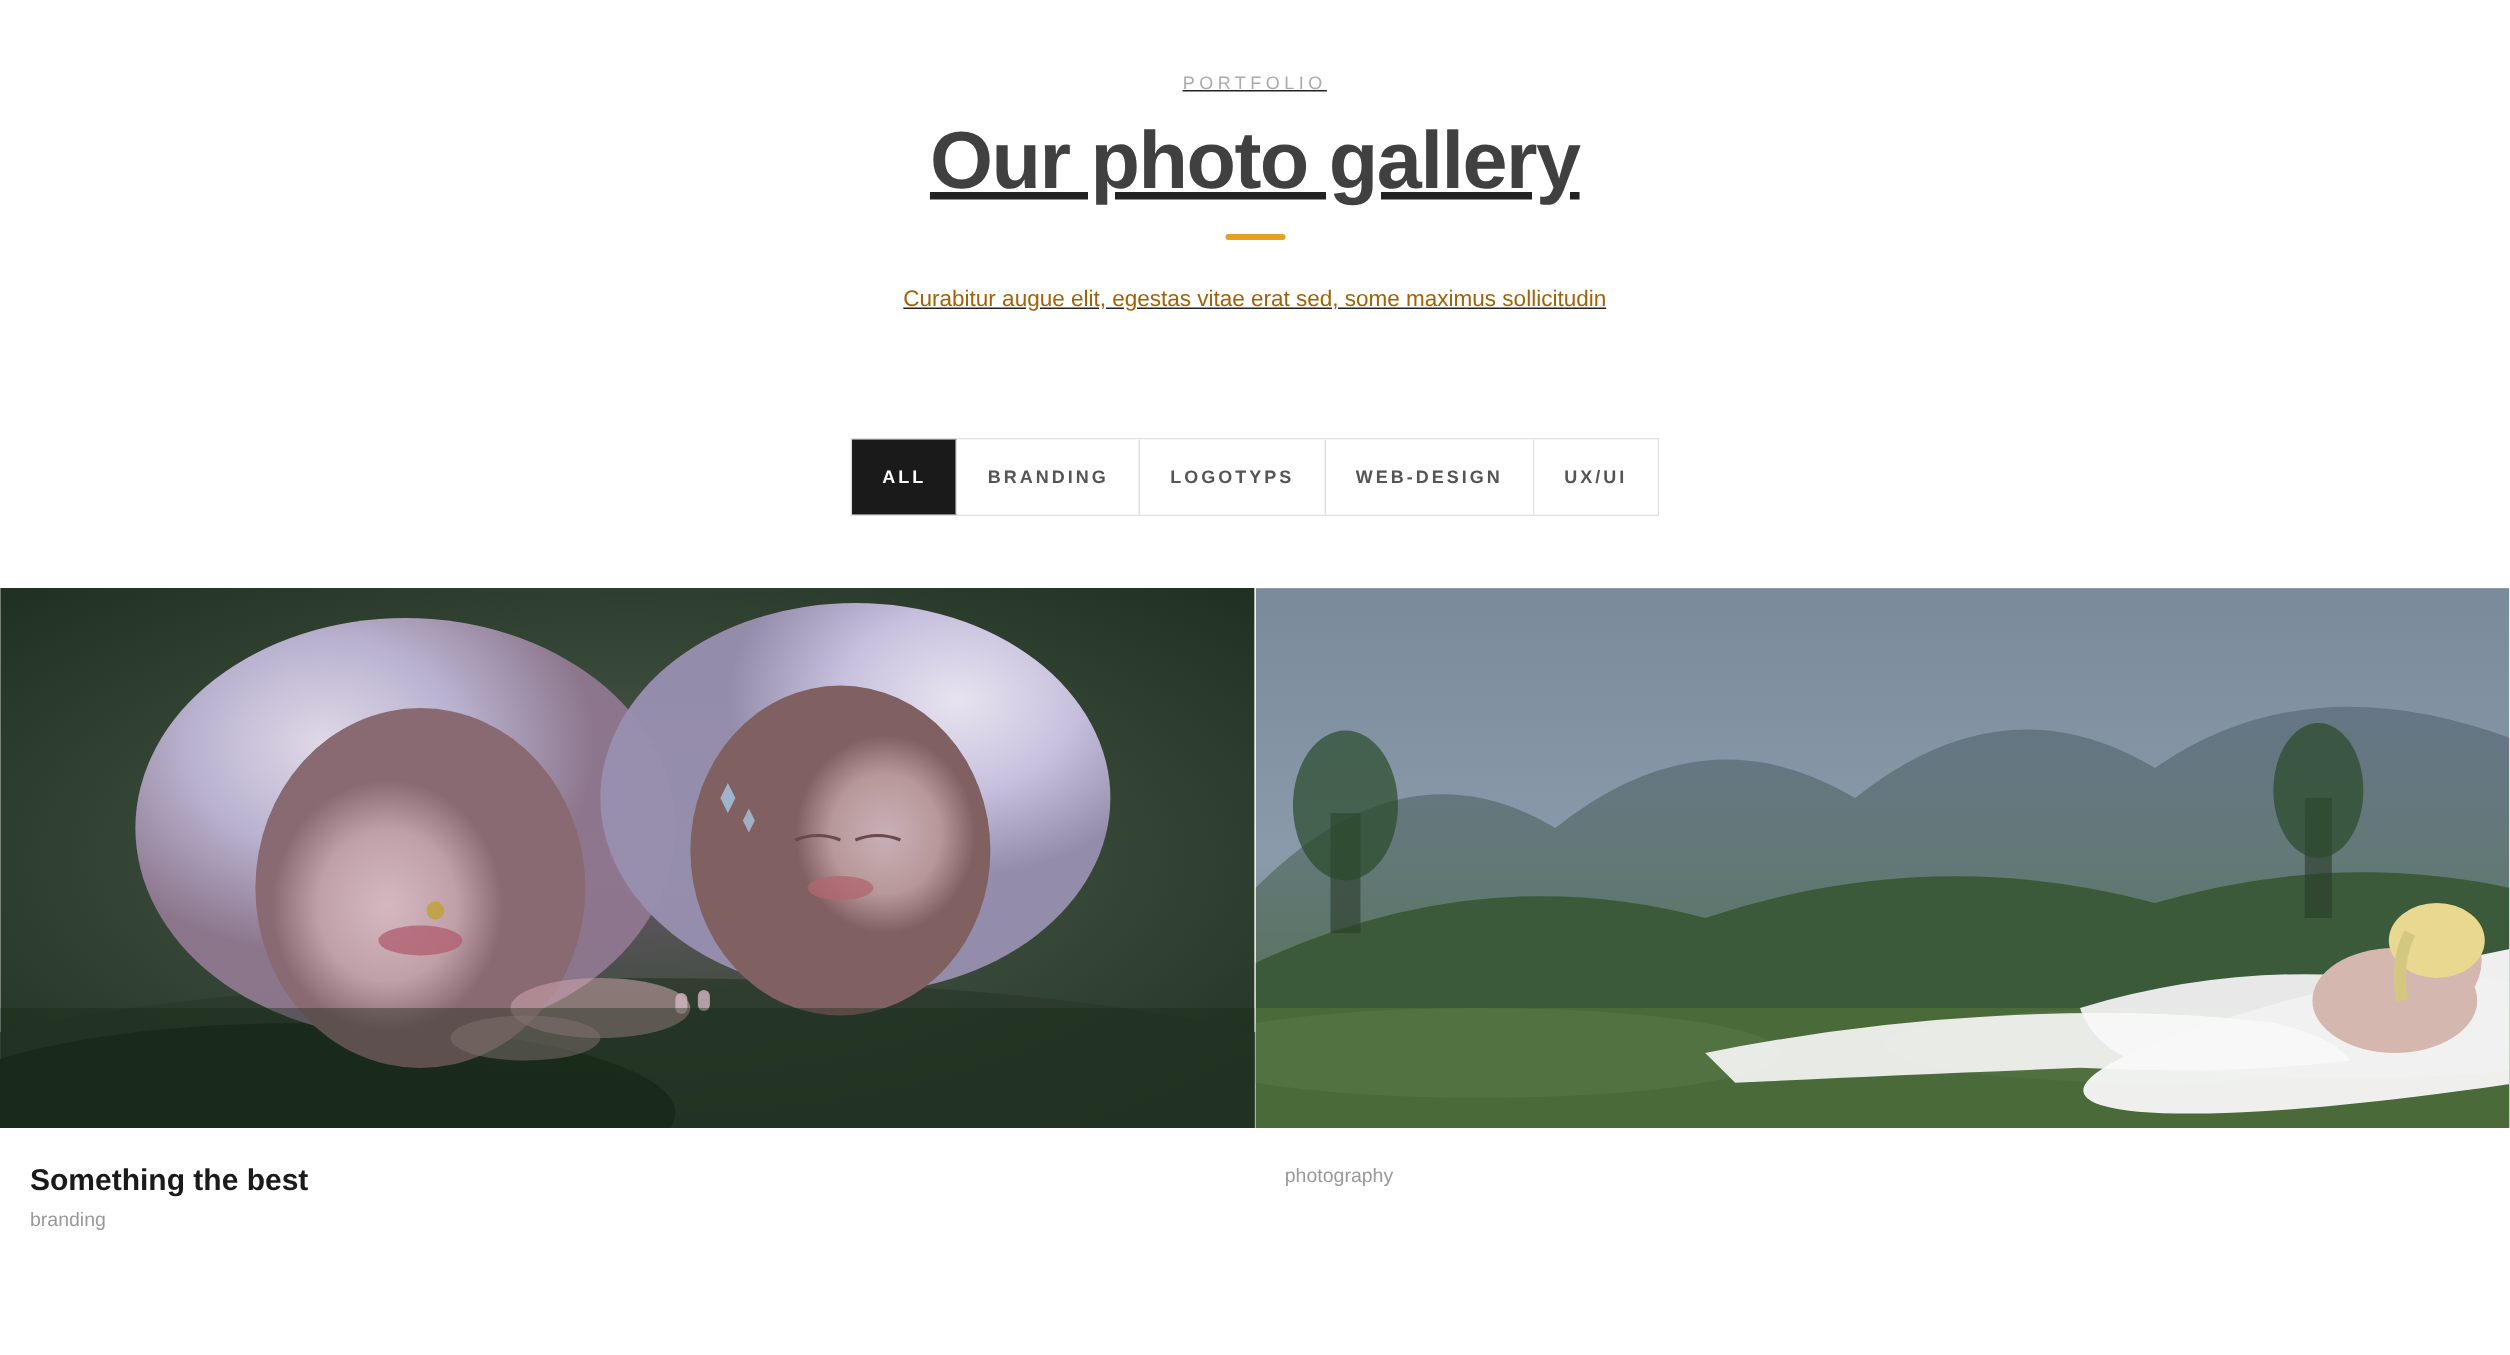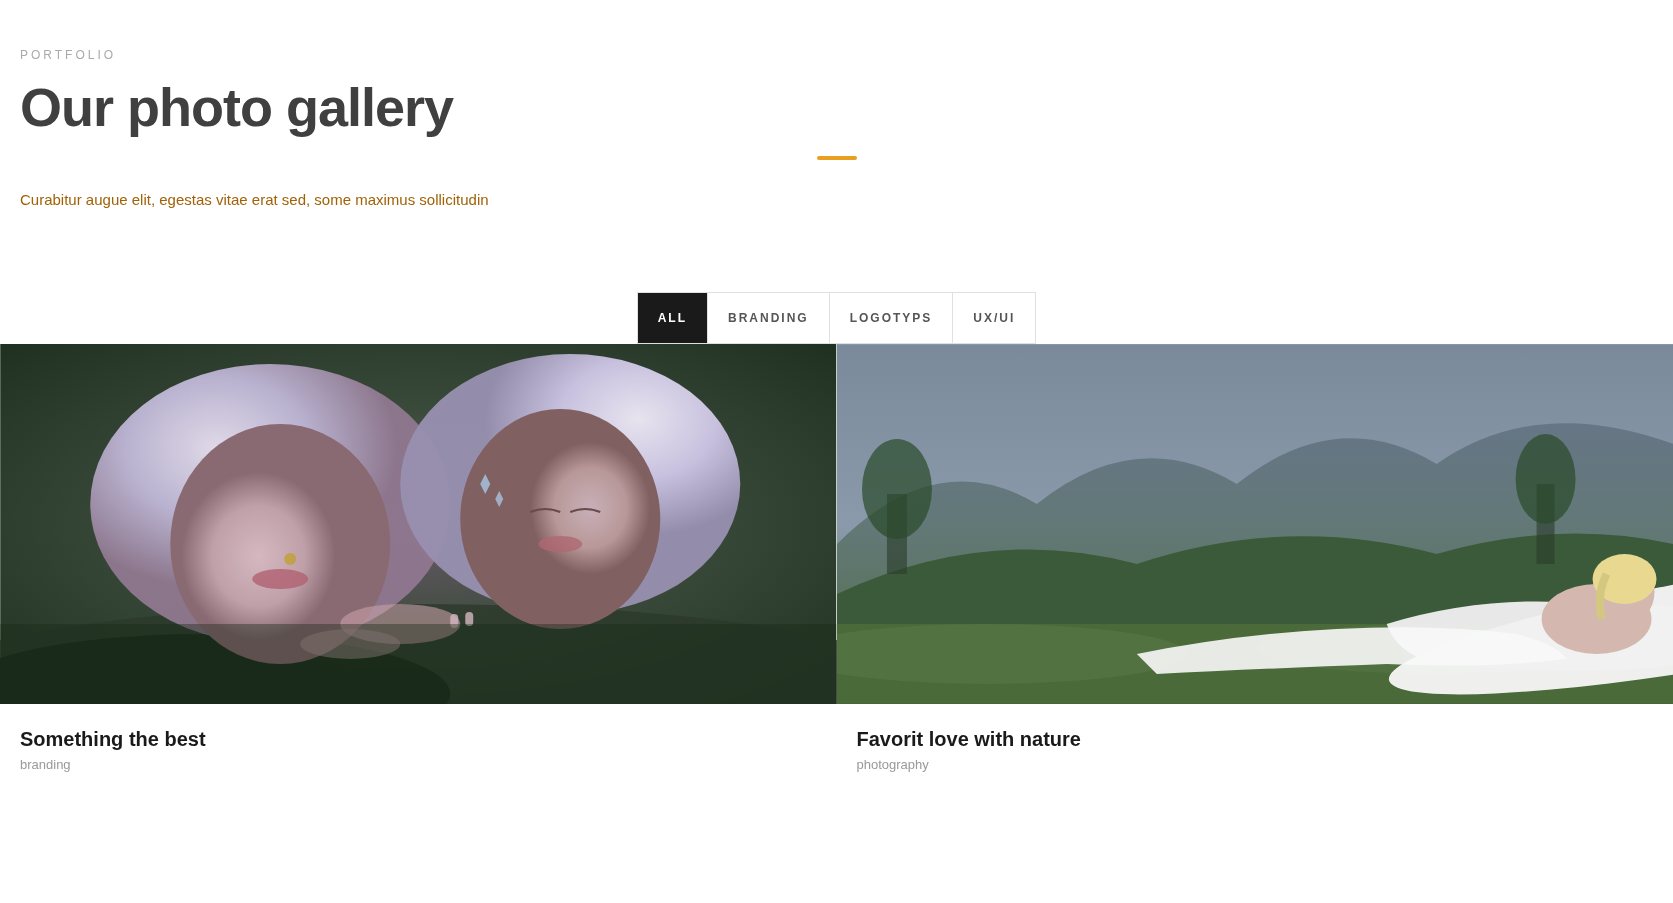--- a/index.html
+++ b/index.html
@@ -6,21 +6,23 @@
     body { font-family: 'Arial', sans-serif; background: #fff; color: #222; }
 
     .page-wrapper {
       max-width: 1673px;
       margin: 0 auto;
       overflow: hidden;
     }
 
     
     .header-section {
+      text-align: center;
       padding: 48px 20px 40px;
+      text-decoration: underline;
     }
 
     .portfolio-label {
       font-size: 12px;
       letter-spacing: 3px;
       color: #aaa;
       text-transform: uppercase;
       margin-bottom: 14px;
     }
 
@@ -78,20 +80,21 @@
     .filter-tab.active {
       background: #1a1a1a;
       color: #fff;
     }
 
     
     .gallery-grid {
       display: grid;
       grid-template-columns: 1fr 1fr;
       gap: 0;
+      margin-top: 48px;
     }
 
     .gallery-item {
       position: relative;
       overflow: hidden;
     }
 
     
     .photo-placeholder {
       width: 100%;
@@ -127,20 +130,21 @@
     <h1 class="gallery-title">Our photo gallery</h1>
     <div class="title-underline"></div>
     <p class="subtitle">Curabitur augue elit, egestas vitae erat sed, some maximus sollicitudin</p>
   </div>
 
   <div class="filter-bar">
 
   <div class="filter-tab active">ALL</div>
       <div class="filter-tab">BRANDING</div>
       <div class="filter-tab">LOGOTYPS</div>
+      <div class="filter-tab">WEB-DESIGN</div>
       <div class="filter-tab">UX/UI</div>
     </div>
 
   <div class="gallery-grid">
 
     <div class="gallery-item">
 
       <svg class="photo-placeholder" viewBox="0 0 836 360" xmlns="http://www.w3.org/2000/svg">
         <defs>
           <radialGradient id="bg1" cx="50%" cy="50%" r="80%">
@@ -263,19 +267,18 @@
 
         <ellipse cx="910" cy="325" rx="30" ry="18" fill="#f5f5f5"></ellipse>
         <ellipse cx="930" cy="315" rx="18" ry="14" fill="#f5f5f5"></ellipse>
         <ellipse cx="934" cy="302" rx="5" ry="12" fill="#f5f5f5"></ellipse>
         <ellipse cx="927" cy="300" rx="4" ry="11" fill="#f5f5f5"></ellipse>
         <circle cx="938" cy="314" r="3" fill="#ffaaaa" opacity="0.7"></circle>
 
         <ellipse cx="934" cy="304" rx="3" ry="9" fill="#ffcccc" opacity="0.5"></ellipse>
       </svg>
       <div class="gallery-caption">
-        <div class="caption-title">Favorit love with nature</div>
         <div class="caption-category">photography</div>
       </div>
     </div>
 
   </div>
 </div>
 
 </body></html>

